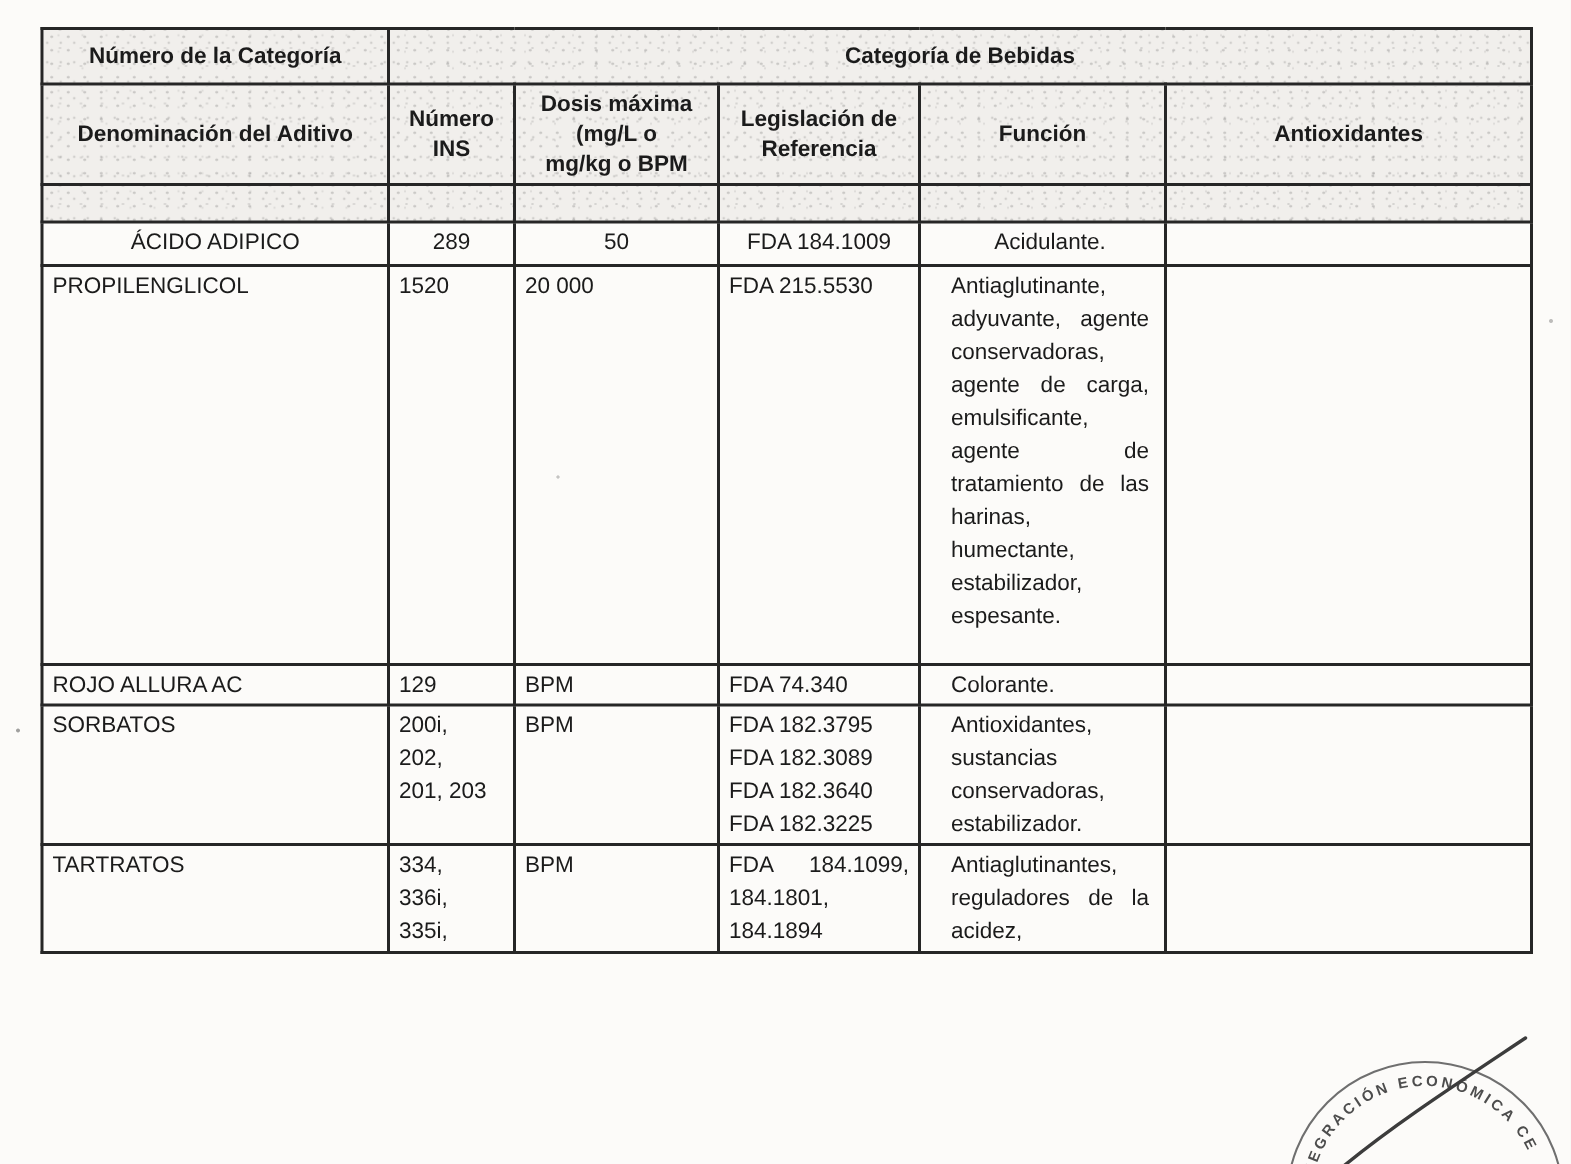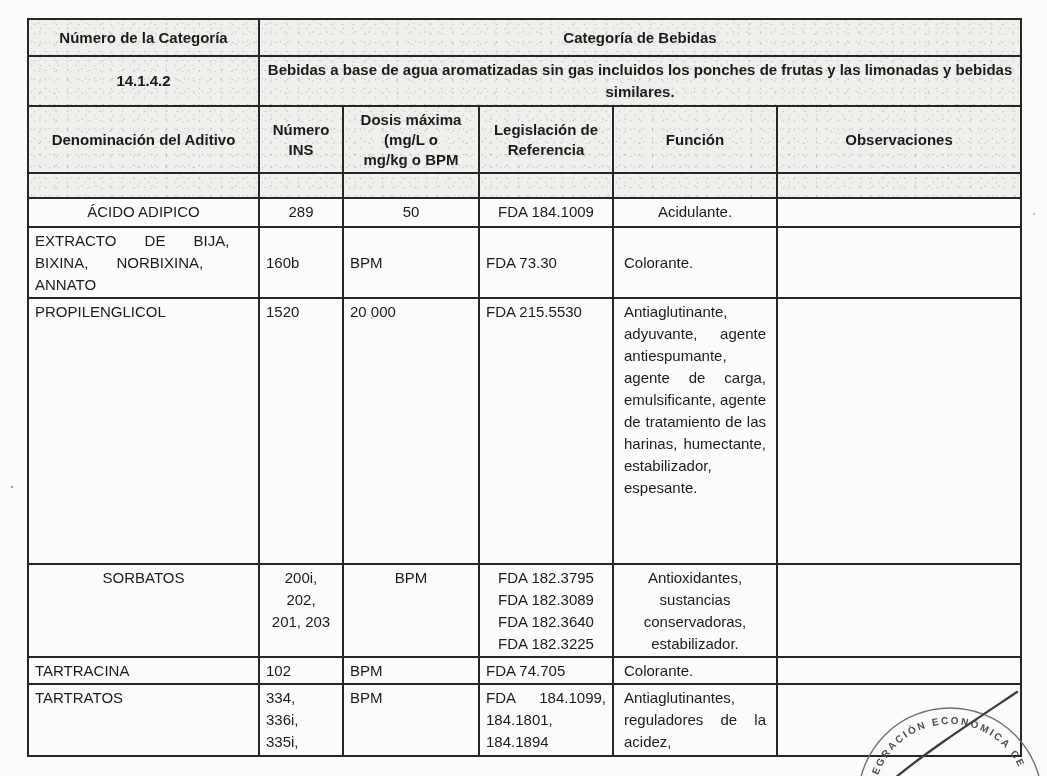--- a/index.html
+++ b/index.html
@@ -51,30 +51,30 @@
     background-position:0 0,4px 6px,7px 2px,2px 9px;
     margin-top:12px;
   }
   th{font-weight:700;text-align:center;vertical-align:middle;line-height:20px;}
   .bold{font-weight:700;}
   .center{text-align:center;}
   .v-mid{vertical-align:middle;}
   .pre{white-space:pre-line;}
   .justify{text-align:justify;}
   .spread{word-spacing:24px;white-space:pre-line;}
-  .pad-lg{padding-left:10px;padding-right:10px;}
+  .pad-lg{padding-left:20px;padding-right:10px;}
   .r-cat1 td{height:33px;vertical-align:middle;}
   .r-cat2 td{height:46px;vertical-align:middle;}
   .r-head th{height:63px;}
   .r-empty td{height:21px;}
   .rh28 td{height:24px;text-align:center;}
   .rh70 td{height:66px;}
   .rh265 td{height:261px;border-radius:16px;}
   .rh24 td{height:20px;}
-  .rh89 td{height:85px;text-align:center;}
+  .rh89 td{height:85px;}
   .rh71 td{height:67px;}
   .data td{padding-top:2px;}
   .stamp{
     position:absolute;right:0;bottom:0;
     width:230px;height:90px;
     pointer-events:none;
   }
   .stamp text{
     font-family:"Liberation Sans","DejaVu Sans",sans-serif;
     font-size:10px;font-weight:700;letter-spacing:2.2px;
@@ -95,102 +95,88 @@
         <col style="width:164px">
         <col style="width:244px">
     </colgroup>
 
     <tbody>
         <tr class="r-cat1">
       <td class="speckle bold center">Número de la Categoría</td>
       <td class="speckle bold center" colspan="5">Categoría de Bebidas</td>
     </tr>
 
-    <tr class="r-cat2">
-      <td class="speckle bold center">14.1.4.2</td>
-      <td class="speckle bold center" colspan="5">Bebidas a base de agua aromatizadas sin gas incluidos los ponches de frutas y las limonadas y bebidas similares.</td>
-    </tr>
 
     <tr class="r-head">
       <th class="speckle">Denominación del Aditivo</th>
       <th class="speckle pre">Número
 INS</th>
       <th class="speckle pre">Dosis máxima
 (mg/L o
 mg/kg o BPM</th>
       <th class="speckle pre">Legislación de
 Referencia</th>
       <th class="speckle">Función</th>
-      <th class="speckle">Observaciones</th>
+      <th class="speckle">Antioxidantes</th>
     </tr>
 
     <tr class="r-empty">
       <td class="speckle"></td>
       <td class="speckle"></td>
       <td class="speckle"></td>
       <td class="speckle"></td>
       <td class="speckle"></td>
       <td class="speckle"></td>
     </tr>
 
     <tr class="data rh28">
       <td>ÁCIDO ADIPICO</td>
       <td>289</td>
       <td>50</td>
       <td>FDA 184.1009</td>
       <td class="pad-lg">Acidulante.</td>
       <td></td>
     </tr>
 
-    <tr class="data rh70">
-      <td class="spread">EXTRACTO DE BIJA,
-BIXINA, NORBIXINA,
-ANNATO</td>
-      <td class="v-mid">160b</td>
-      <td class="v-mid">BPM</td>
-      <td class="v-mid">FDA 73.30</td>
-      <td class="v-mid pad-lg">Colorante.</td>
-      <td></td>
-    </tr>
 
     <tr class="data rh265">
       <td>PROPILENGLICOL</td>
       <td>1520</td>
       <td>20 000</td>
       <td>FDA 215.5530</td>
-      <td class="justify pad-lg">Antiaglutinante, adyuvante, agente antiespumante, agente de carga, emulsificante, agente de tratamiento de las harinas, humectante, estabilizador, espesante.</td>
-      <td></td>
-    </tr>
-
+      <td class="justify pad-lg">Antiaglutinante, adyuvante, agente conservadoras, agente de carga, emulsificante, agente de tratamiento de las harinas, humectante, estabilizador, espesante.</td>
+      <td></td>
+    </tr>
+
+    <tr class="data rh24">
+      <td>ROJO ALLURA AC</td>
+      <td>129</td>
+      <td>BPM</td>
+      <td>FDA 74.340</td>
+      <td class="pad-lg">Colorante.</td>
+      <td></td>
+    </tr>
 
     <tr class="data rh89">
       <td>SORBATOS</td>
       <td class="pre">200i,
 202,
 201, 203</td>
       <td>BPM</td>
       <td class="pre">FDA 182.3795
 FDA 182.3089
 FDA 182.3640
 FDA 182.3225</td>
       <td class="pre pad-lg">Antioxidantes,
 sustancias
 conservadoras,
 estabilizador.</td>
       <td></td>
     </tr>
 
-    <tr class="data rh24">
-      <td>TARTRACINA</td>
-      <td>102</td>
-      <td>BPM</td>
-      <td>FDA 74.705</td>
-      <td class="pad-lg">Colorante.</td>
-      <td></td>
-    </tr>
 
     <tr class="data rh71">
       <td>TARTRATOS</td>
       <td class="pre">334,
 336i,
 335i,</td>
       <td>BPM</td>
       <td class="justify">FDA 184.1099, 184.1801, 184.1894</td>
       <td class="justify pad-lg">Antiaglutinantes, reguladores de la acidez,</td>
       <td></td>

